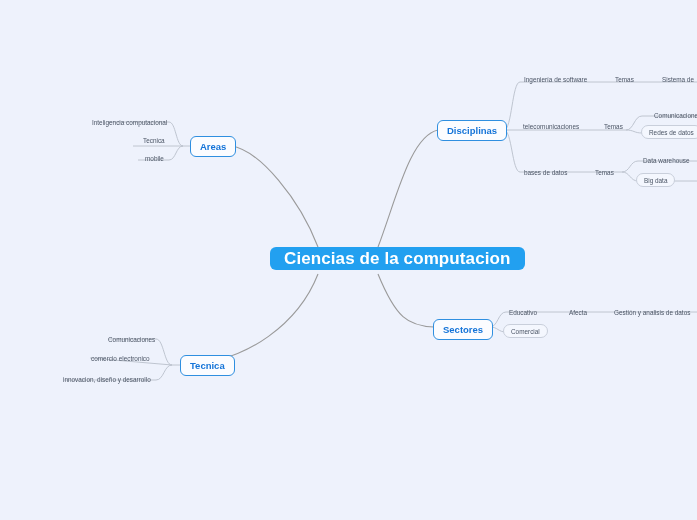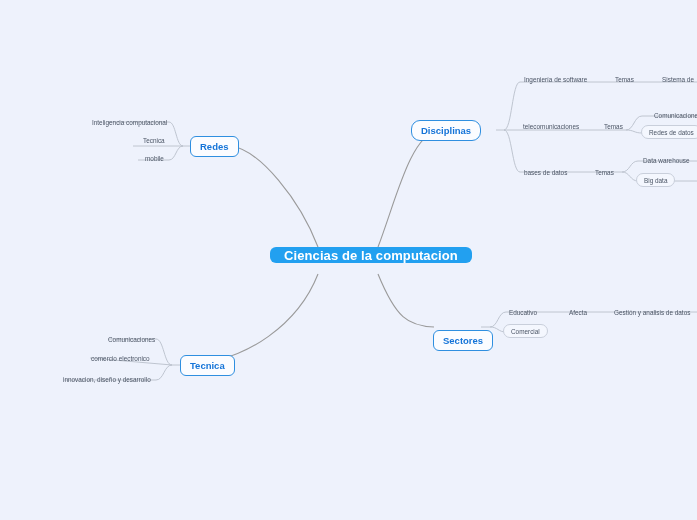--- a/index.html
+++ b/index.html
@@ -33,24 +33,24 @@
     white-space: nowrap;
     display: flex;
     align-items: center;
     justify-content: center;
   }
   
   .node-root {
     background: #22a0f0;
     color: #ffffff;
     font-weight: bold;
-    font-size: 13px;
+    font-size: 17px;
     border-radius: 6px;
     padding: 0 14px;
-    height: 16px;
+    height: 23px;
     letter-spacing: 0.1px;
   }
   
   .node-l1 {
     background: #fbfcff;
     color: #1574d8;
     font-weight: bold;
     font-size: 9.5px;
     border: 1.6px solid #2f8fe0;
     border-radius: 6px;
@@ -125,29 +125,29 @@
 
       <path d="M 180 365 L 172 365"></path>
       <path d="M 172 365 C 164 365 164 339 156 339 L 108 339"></path>
       <path d="M 172 365 L 90 358"></path>
       <path d="M 172 365 C 164 365 164 380 156 380 L 64 380"></path>
     </g>
   </svg>
 
   <div class="node node-root" style="left:270px; top:247px;">Ciencias de la computacion</div>
 
-  <div class="node node-l1" style="left:190px; top:136px;">Redes</div>
+  <div class="node node-l1" style="left:190px; top:136px;">Areas</div>
 
   <div class="node node-plain" style="left:89px; top:116px;">Inteligencia computacional</div>
 
   <div class="node node-plain" style="left:140px; top:134px;">Tecnica</div>
 
   <div class="node node-plain" style="left:142px; top:152px;">mobile</div>
 
-  <div class="node node-l1" style="left:411px; top:120px;border-radius:9px;">Disciplinas</div>
+  <div class="node node-l1" style="left:437px; top:120px;">Disciplinas</div>
 
   <div class="node node-plain" style="left:521px; top:73px;">Ingeniería de software</div>
 
   <div class="node node-plain" style="left:612px; top:73px;">Temas</div>
 
   <div class="node node-plain" style="left:659px; top:73px;">Sistema de</div>
 
   <div class="node node-plain" style="left:520px; top:120px;">telecomunicaciones</div>
 
   <div class="node node-plain" style="left:601px; top:120px;">Temas</div>
@@ -157,21 +157,21 @@
   <div class="node node-boxed" style="left:641px; top:125px;">Redes de datos</div>
 
   <div class="node node-plain" style="left:521px; top:166px;">bases de datos</div>
 
   <div class="node node-plain" style="left:592px; top:166px;">Temas</div>
 
   <div class="node node-plain" style="left:640px; top:154px;">Data warehouse</div>
 
   <div class="node node-boxed" style="left:636px; top:173px;">Big data</div>
 
-  <div class="node node-l1" style="left:433px; top:330px;">Sectores</div>
+  <div class="node node-l1" style="left:433px; top:319px;">Sectores</div>
 
   <div class="node node-plain" style="left:506px; top:306px;">Educativo</div>
 
   <div class="node node-plain" style="left:566px; top:306px;">Afecta</div>
 
   <div class="node node-plain" style="left:611px; top:306px;">Gestión y analisis de datos</div>
 
   <div class="node node-boxed" style="left:503px; top:324px;">Comercial</div>
 
   <div class="node node-l1" style="left:180px; top:355px;">Tecnica</div>

